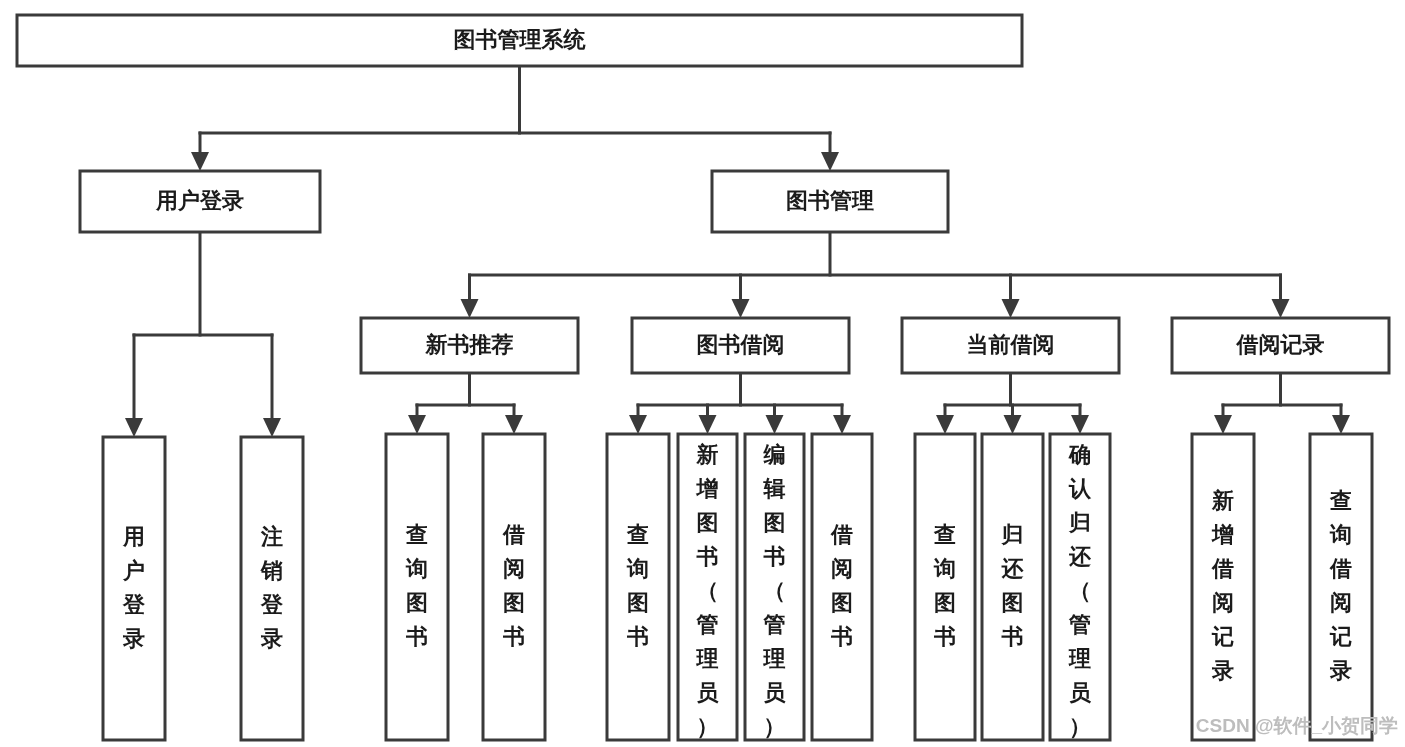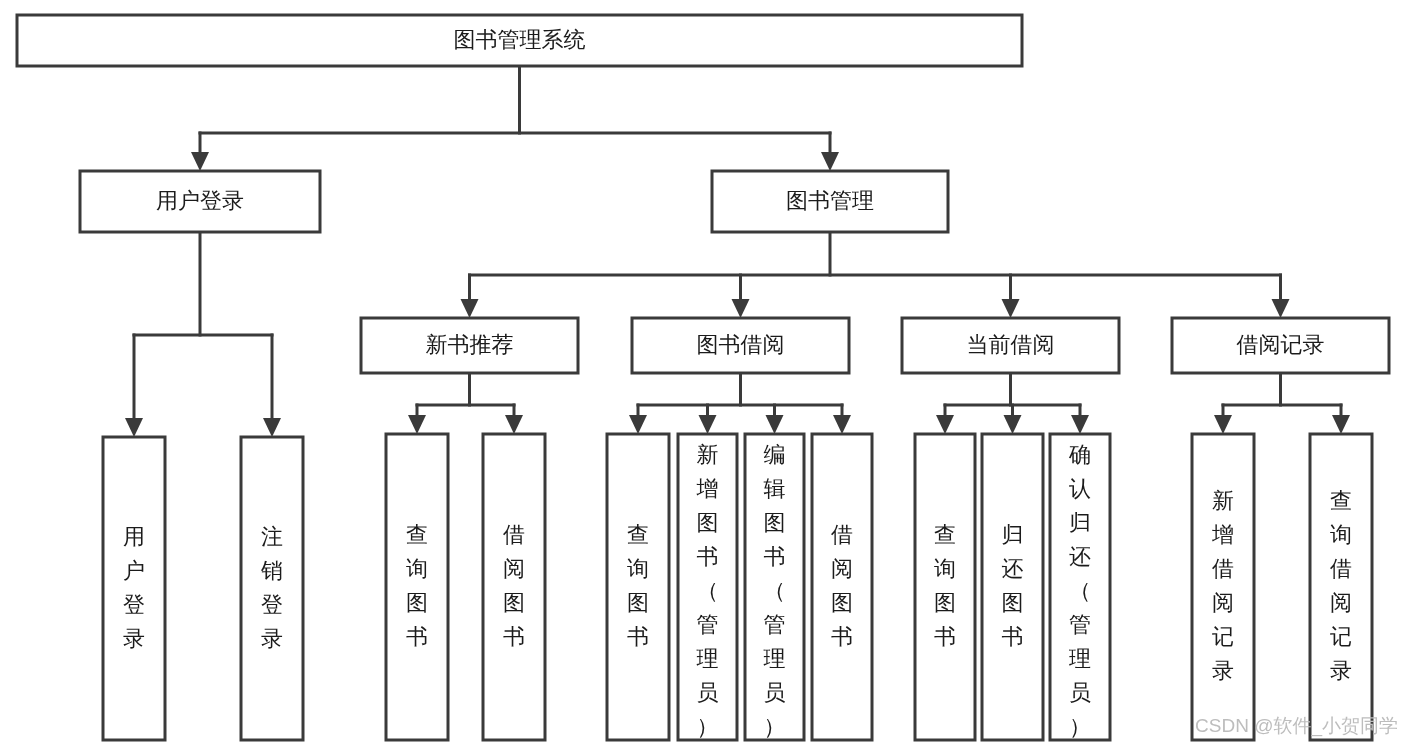--- a/index.html
+++ b/index.html
@@ -10,20 +10,21 @@
   }
   body {
     font-family: "Liberation Sans", "DejaVu Sans", sans-serif;
   }
   #diagram-root {
     position: relative;
     width: 1405px;
     height: 747px;
     background: #ffffff;
     overflow: hidden;
+    font-weight: bold;
   }
   svg.diagram-canvas {
     position: absolute;
     left: 0;
     top: 0;
     width: 1405px;
     height: 747px;
     display: block;
   }
   .node-box {

